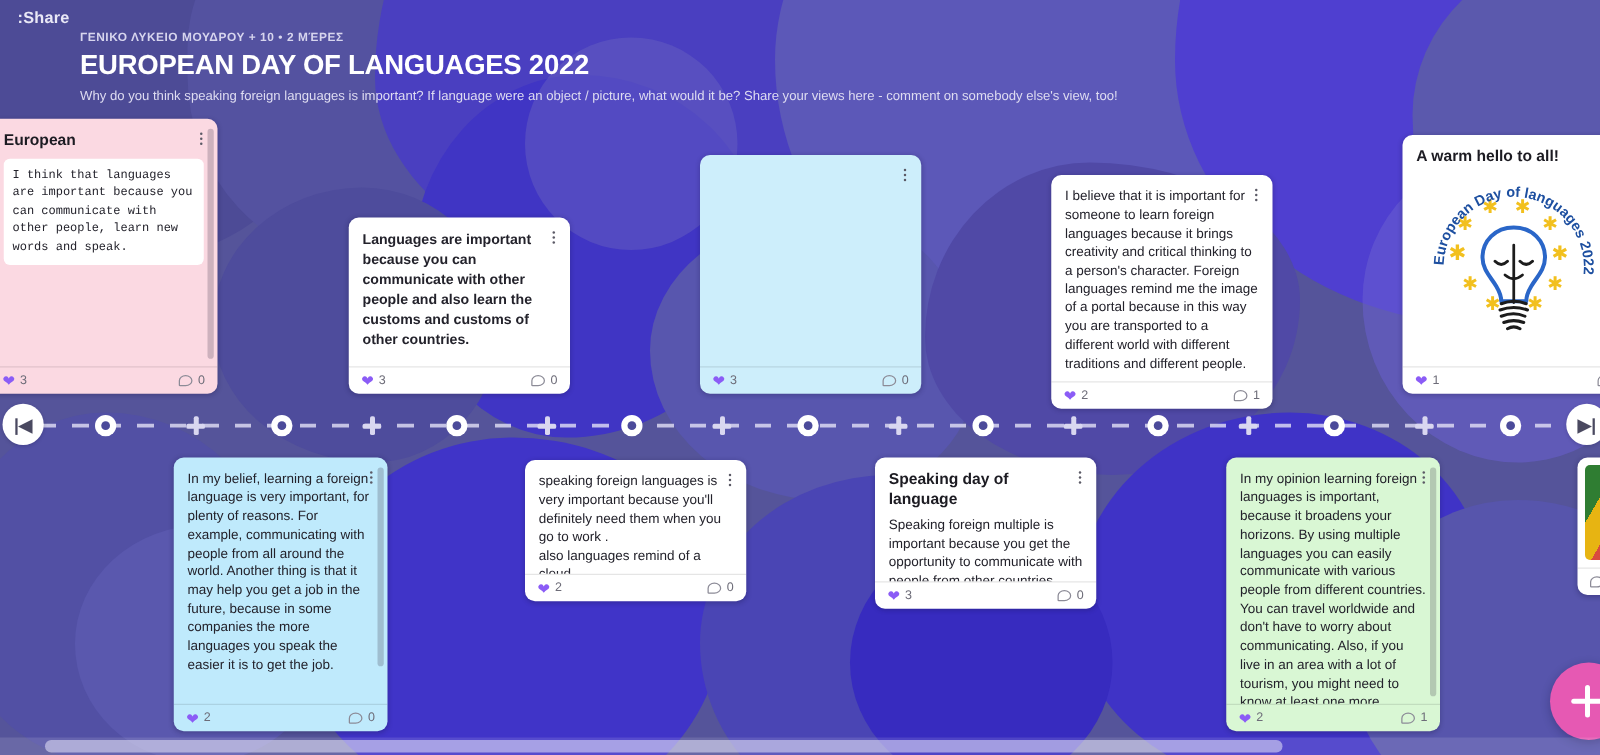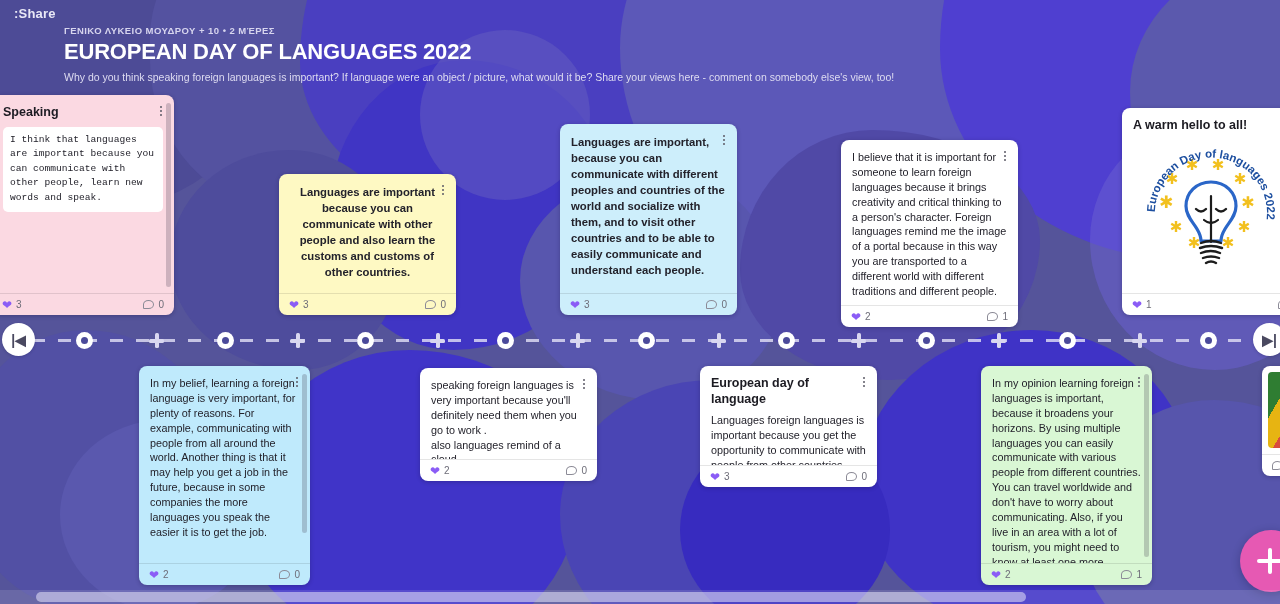--- a/index.html
+++ b/index.html
@@ -129,21 +129,21 @@
     width: 11px; height: 9px; border: 1.4px solid #8c8b97;
     border-radius: 50% 50% 50% 10%; display: inline-block;
   }
   .vscroll {
     position: absolute; right: 3px; top: 8px; bottom: 6px;
     width: 5px; border-radius: 3px; background: rgba(60,50,70,.24);
   }
 
   
   .c-pink   { background: #fbd9e2; }
-  .c-lilac  { background: #fef9c3; text-align: center; }
+  .c-lilac  { background: #ffffff; }
   .c-blue   { background: #cdeefb; }
   .c-white  { background: #ffffff; }
   .c-cyan   { background: #bfeafc; }
   .c-green  { background: #d9f7d4; }
 
   
   .timeline {
     position: absolute; left: 0; top: 323px; width: 1280px; height: 34px;
   }
   .tl-line {
@@ -246,21 +246,21 @@
     <div class="hdr-sub">Why do you think speaking foreign languages is important? If language were an object / picture, what would it be? Share your views here - comment on somebody else's view, too!</div>
   </div>
 
   <div class="card c-pink" style="left:-8px; top:95px; width:182px; height:220px;">
     <div class="card-body">
       <div class="kebab">
           <i></i>
           <i></i>
           <i></i>
         </div>
-      <div class="card-title">Speaking</div>
+      <div class="card-title">European</div>
       <div class="card-text mono">I think that languages are important because you can communicate with other people, learn new words and speak.</div>
       <div class="vscroll"></div>
     </div>
     <div class="card-foot">
       <div class="foot-grp">
         <span class="heart">❤</span>
         <span>3</span>
       </div>
       <div class="foot-grp">
         <span class="bubble"></span>
@@ -290,21 +290,20 @@
     </div>
   </div>
 
   <div class="card c-blue" style="left:560px; top:124px; width:177px; height:191px;">
     <div class="card-body">
       <div class="kebab">
           <i></i>
           <i></i>
           <i></i>
         </div>
-      <div class="card-text bold">Languages are important, because you can communicate with different peoples and countries of the world and socialize with them, and to visit other countries and to be able to easily communicate and understand each people.</div>
     </div>
     <div class="card-foot">
       <div class="foot-grp">
         <span class="heart">❤</span>
         <span>3</span>
       </div>
       <div class="foot-grp">
         <span class="bubble"></span>
         <span>0</span>
       </div>
@@ -472,22 +471,22 @@
     </div>
   </div>
 
   <div class="card c-white" style="left:700px; top:366px; width:177px; height:121px;">
     <div class="card-body">
       <div class="kebab">
           <i></i>
           <i></i>
           <i></i>
         </div>
-      <div class="card-title">European day of language</div>
-      <div class="card-text">Languages foreign languages is important because you get the opportunity to communicate with people from other countries</div>
+      <div class="card-title">Speaking day of language</div>
+      <div class="card-text">Speaking foreign multiple is important because you get the opportunity to communicate with people from other countries</div>
     </div>
     <div class="card-foot">
       <div class="foot-grp">
         <span class="heart">❤</span>
         <span>3</span>
       </div>
       <div class="foot-grp">
         <span class="bubble"></span>
         <span>0</span>
       </div>

